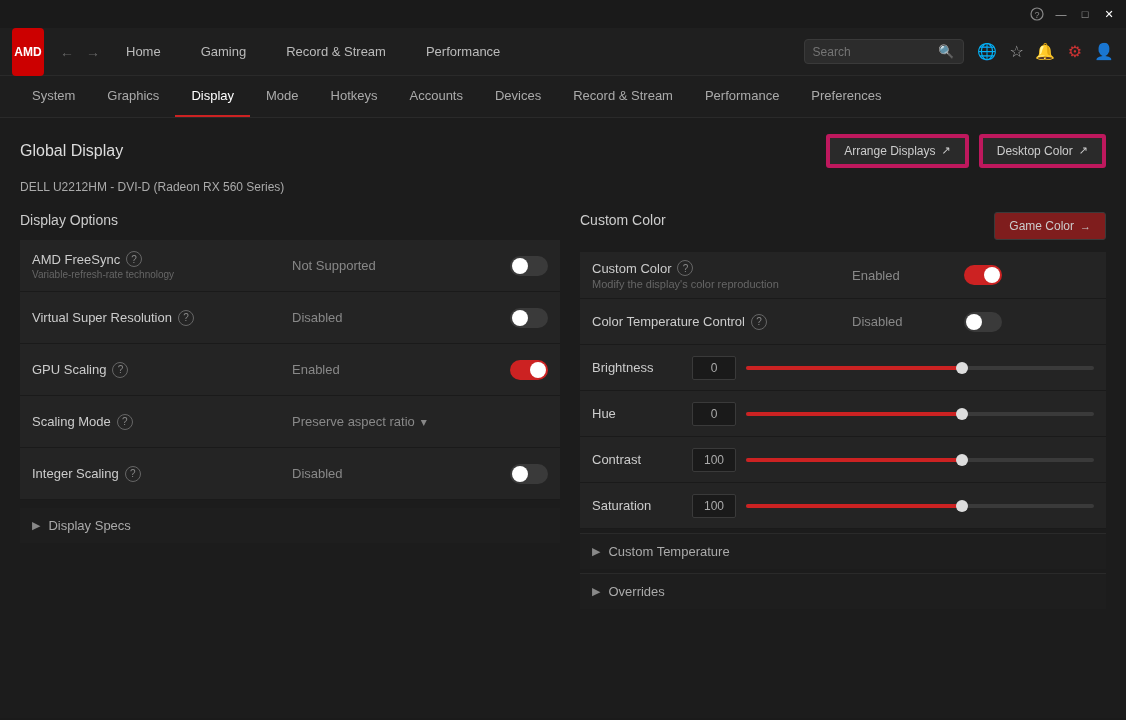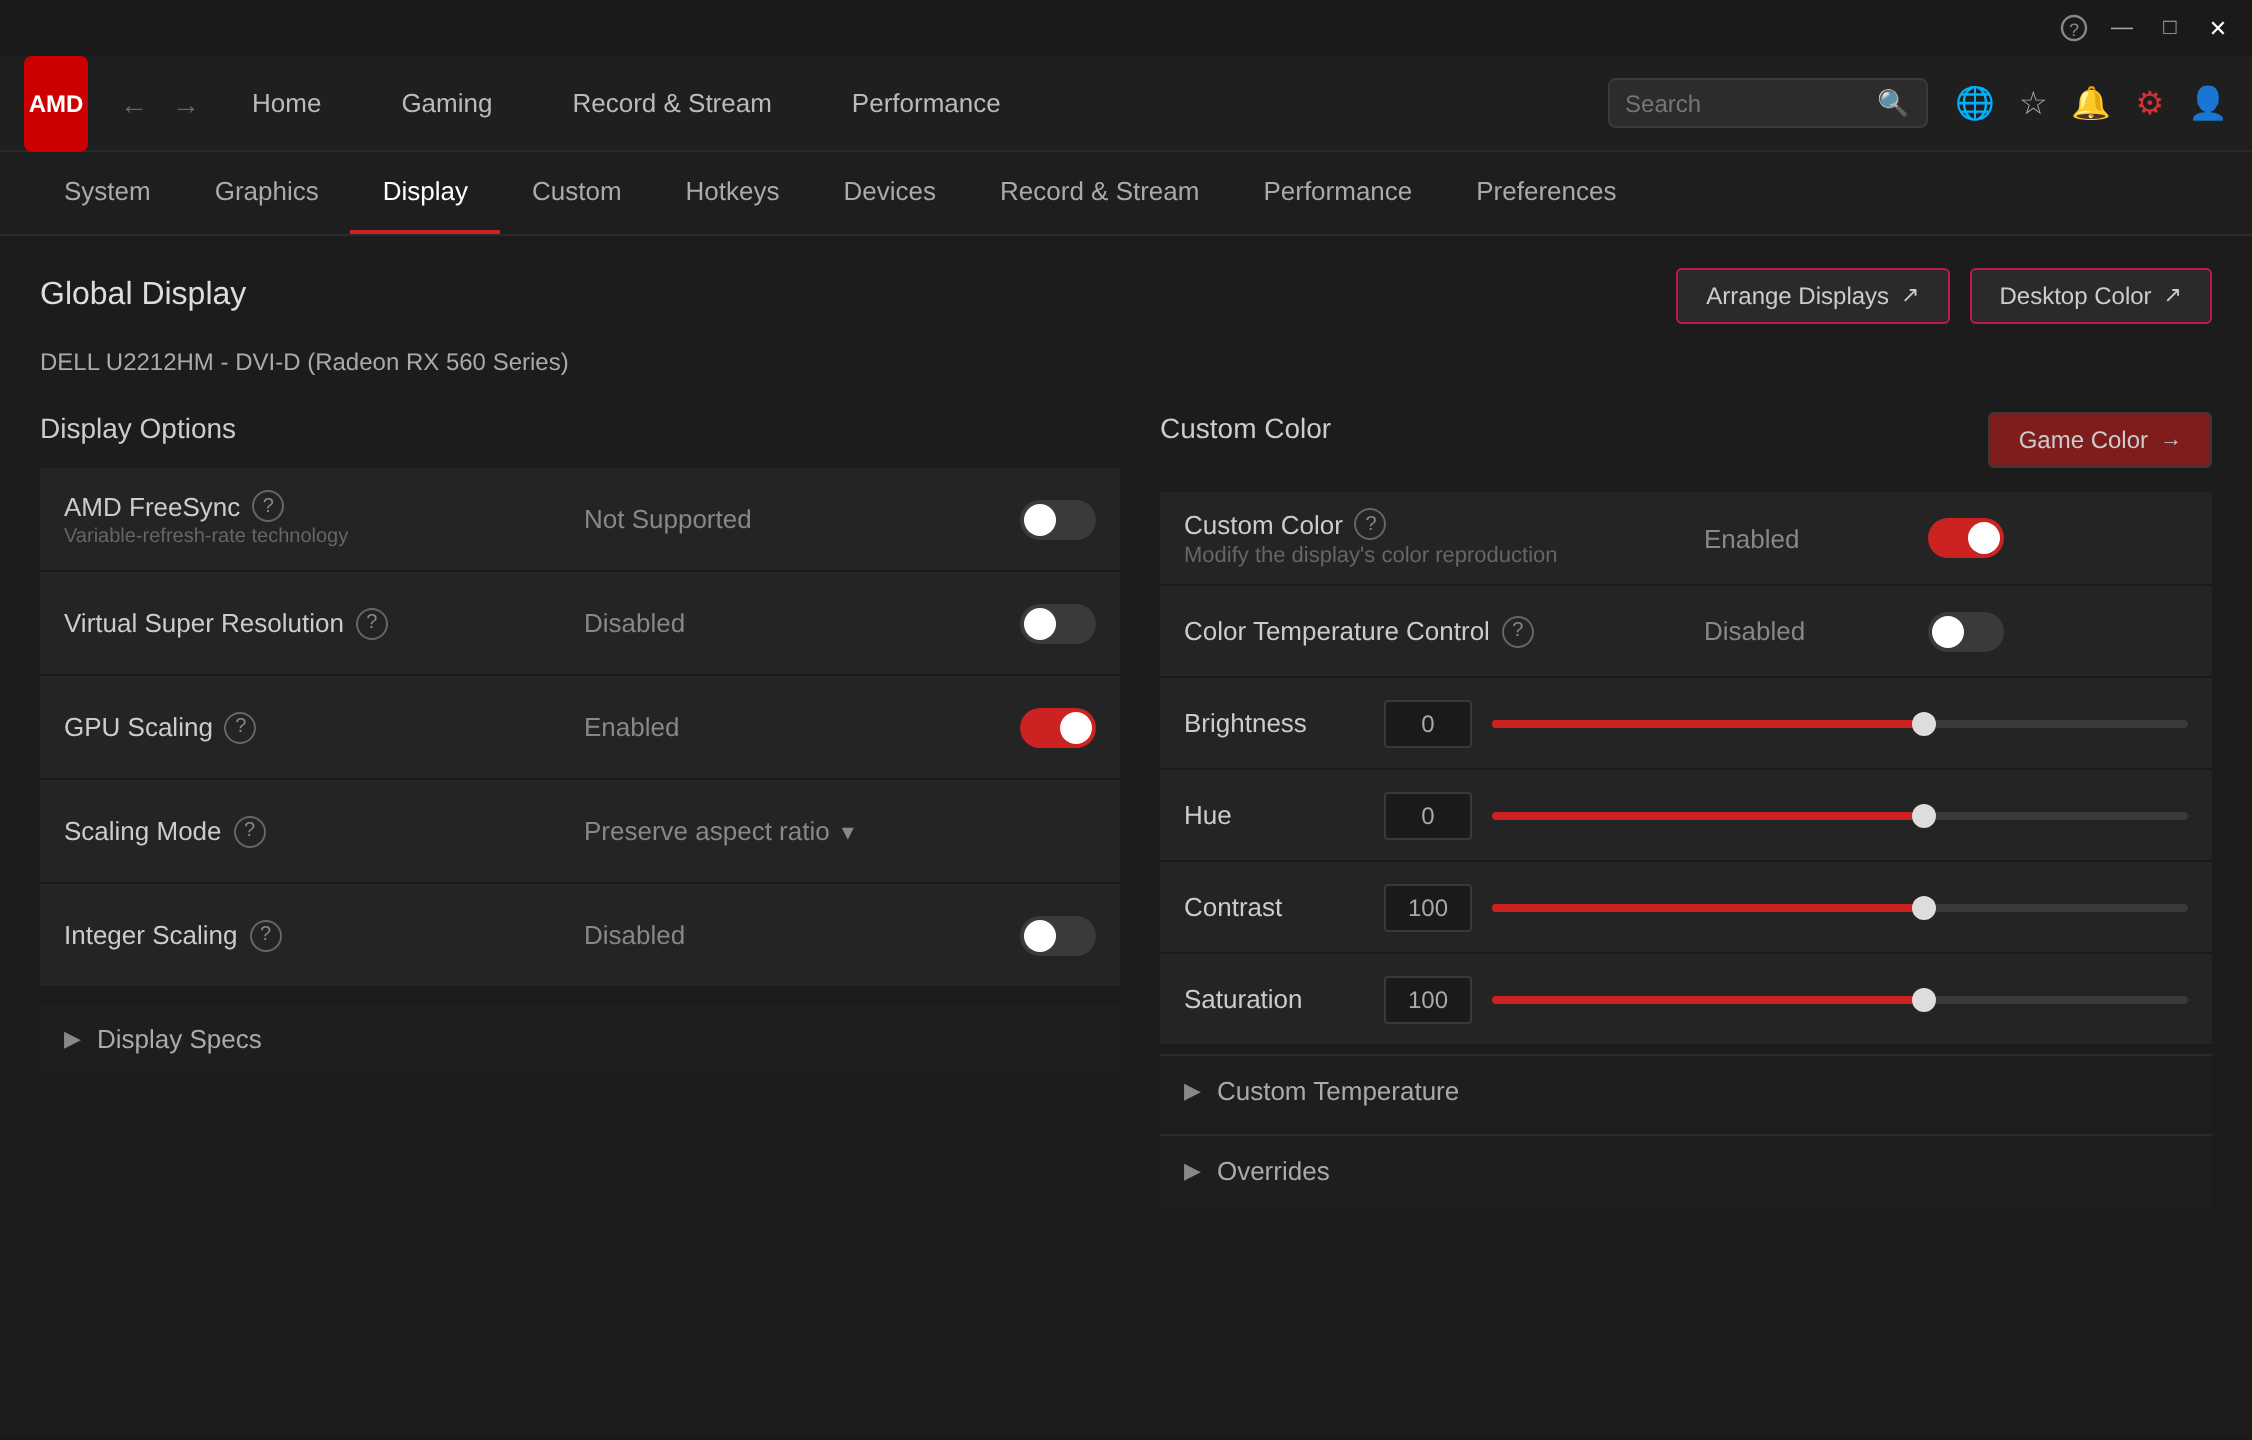--- a/index.html
+++ b/index.html
@@ -144,21 +144,21 @@
       font-size: 16px;
       color: #ddd;
       font-weight: 400;
     }
     .header-buttons {
       display: flex;
       gap: 10px;
     }
     .header-btn {
       background: #2a2a2a;
-      border: 1px solid #be185d;
+      border: 4px solid #be185d;
       color: #ccc;
       padding: 6px 14px;
       border-radius: 3px;
       cursor: pointer;
       font-size: 12px;
       display: flex;
       gap: 6px;
     }
 
     .monitor-label {
@@ -438,22 +438,23 @@
     <span style="color:#aaa;font-size:16px;">🔔</span>
     <span style="color:#cc3333;font-size:16px;">⚙</span>
     <span style="color:#aaa;font-size:16px;">👤</span>
   </div>
 </div>
 
 <div class="tabs">
   <div class="tab">System</div>
   <div class="tab">Graphics</div>
   <div class="tab active">Display</div>
-  <div class="tab">Custom</div>
+  <div class="tab">Mode</div>
   <div class="tab">Hotkeys</div>
+  <div class="tab">Accounts</div>
   <div class="tab">Devices</div>
   <div class="tab">Record &amp; Stream</div>
   <div class="tab">Performance</div>
   <div class="tab">Preferences</div>
 </div>
 
 <div class="content">
 
   <div class="global-display-header">
     <div class="global-display-title">Global Display</div>

